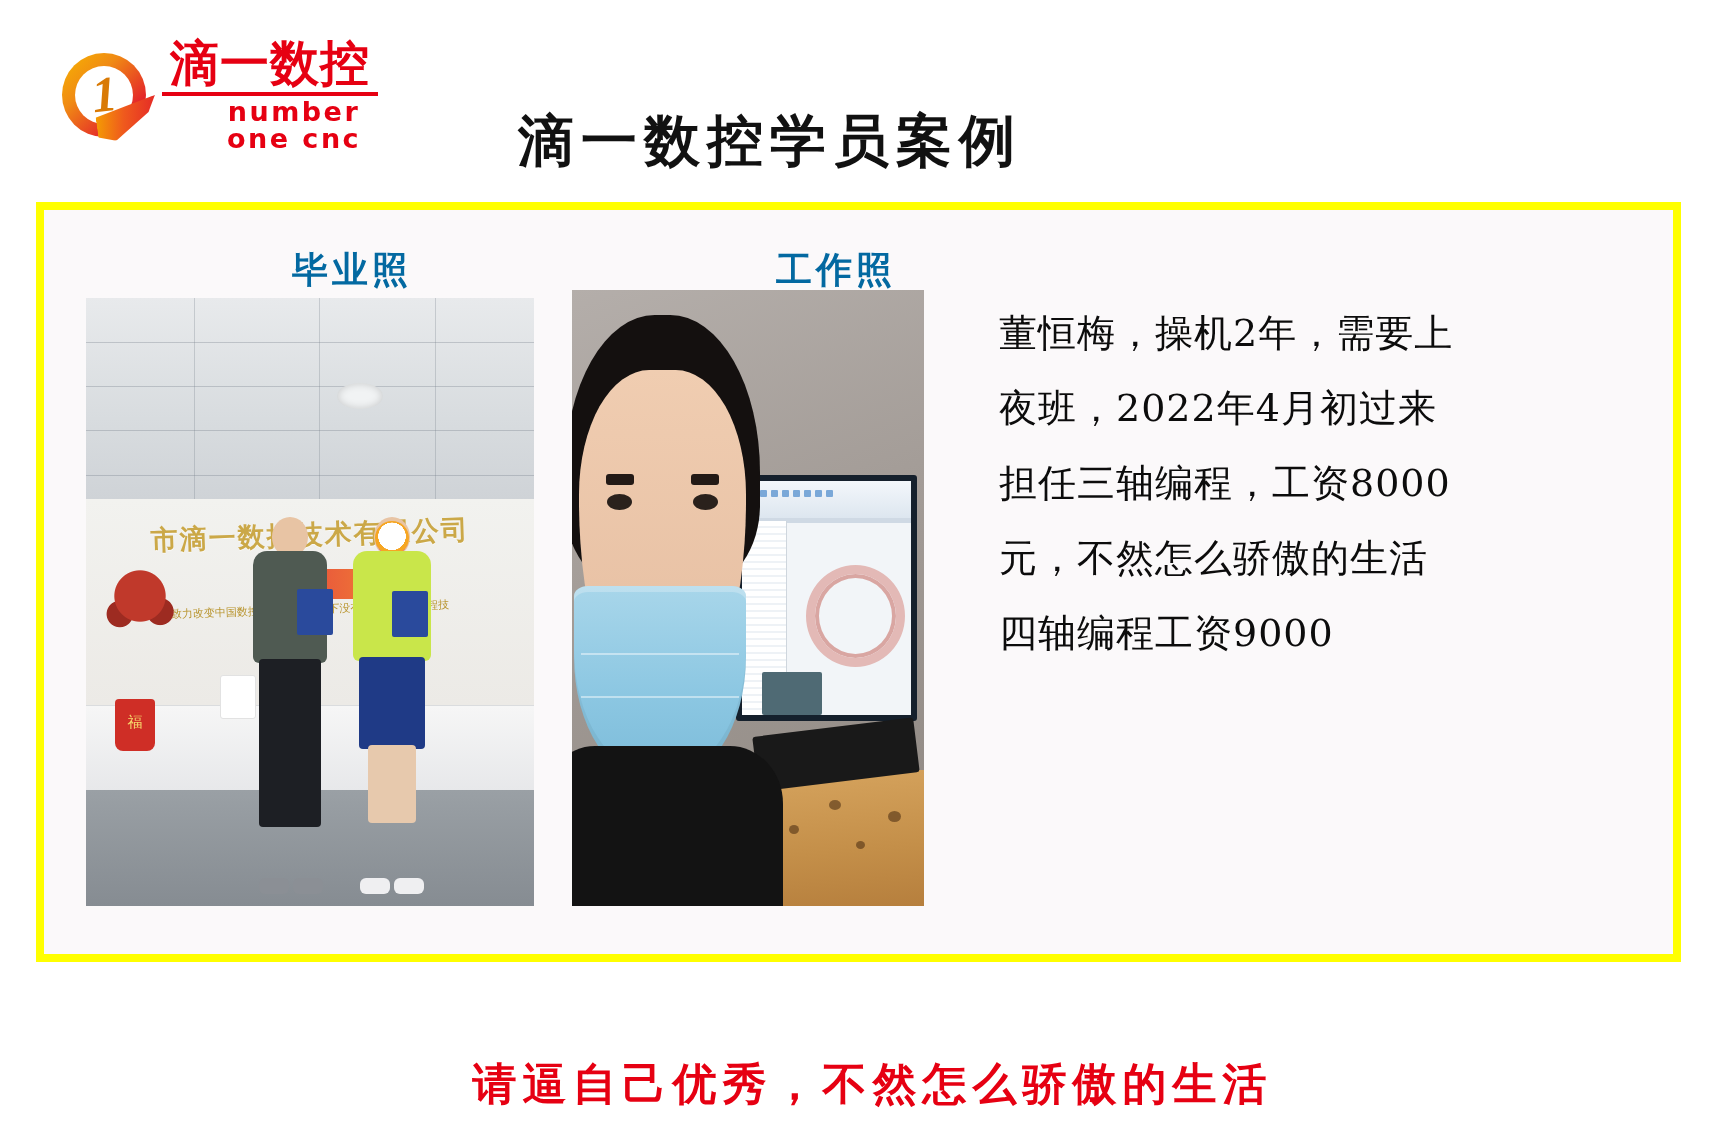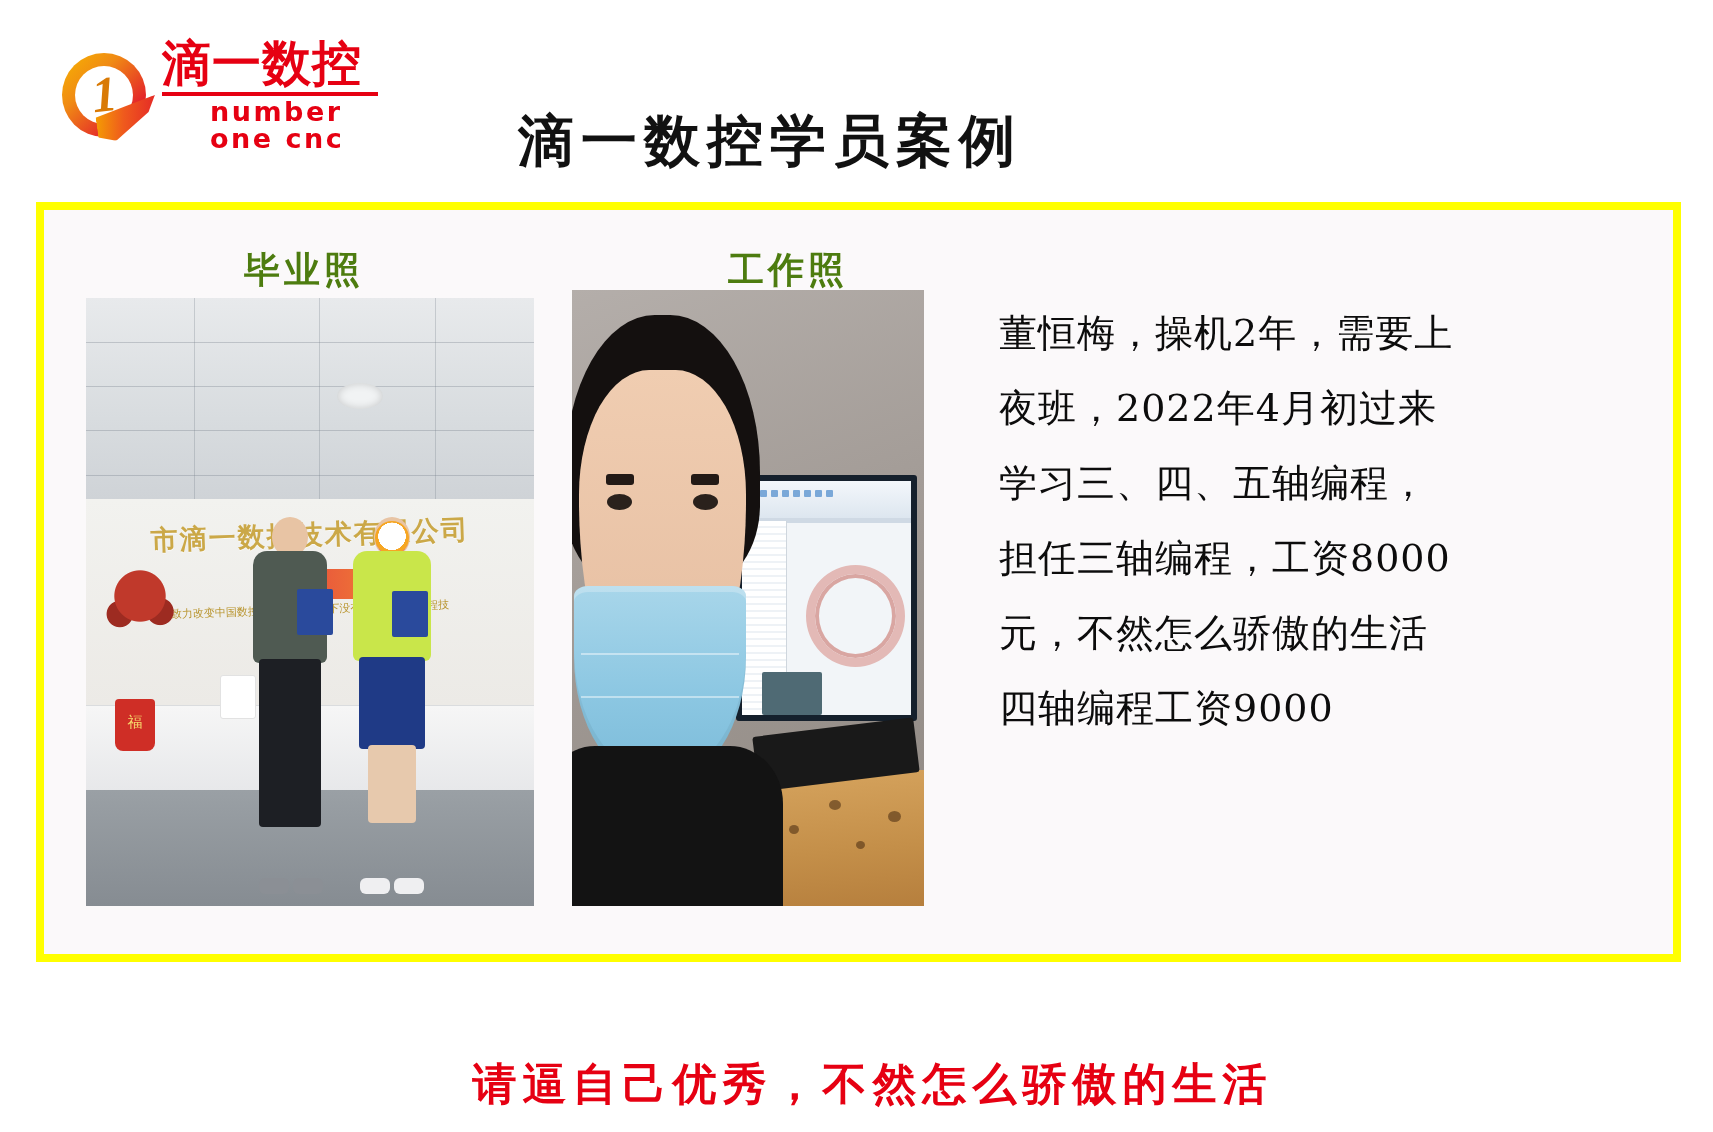--- a/index.html
+++ b/index.html
@@ -60,21 +60,21 @@
     position: absolute;
     left: 34px; top: 22px;
     font-family: "Liberation Serif", "DejaVu Serif", serif;
     font-style: italic;
     font-weight: bold;
     font-size: 50px;
     color: #d97a06;
     line-height: 1;
     transform: rotate(-6deg);
   }
-  .logo-text { display: flex; flex-direction: column; }
+  .logo-text { display: flex; flex-direction: column; text-align: center; }
   .logo-cn {
     color: #e60012;
     font-size: 49px;
     font-weight: bold;
     letter-spacing: 1px;
     line-height: 1.08;
     font-family: "DejaVu Sans", "Liberation Sans", sans-serif;
   }
   .logo-rule {
     height: 4px;
@@ -116,23 +116,24 @@
     border: 8px solid #ffff00;
     background: #fbf9fa;
     box-sizing: border-box;
   }
 
   .caption {
     position: absolute;
     font-family: "DejaVu Serif", "Liberation Serif", serif;
     font-weight: bold;
     font-size: 36px;
-    color: #4d7c0f;
+    color: #0369a1;
     letter-spacing: 4px;
     white-space: nowrap;
+    margin-left: 48px;
   }
   .caption-grad { left: 200px; top: 36px; }
   .caption-work { left: 684px; top: 36px; }
 
   
   .photo {
     position: absolute;
     overflow: hidden;
     background: #cfcfcf;
   }
@@ -456,20 +457,19 @@
         <div class="w-eye" style="right:17%;"></div>
       </div>
       <div class="w-mask"></div>
       <div class="w-shirt"></div>
     </div>
   </div>
 
   <div class="story">
     <div>董恒梅，操机2年，需要上</div>
     <div>夜班，2022年4月初过来</div>
-    <div>学习三、四、五轴编程，</div>
     <div>担任三轴编程，工资8000</div>
     <div>元，不然怎么骄傲的生活</div>
     <div>四轴编程工资9000</div>
   </div>
 </div>
 
 <div class="slogan">请逼自己优秀，不然怎么骄傲的生活</div>
 
 </body></html>

